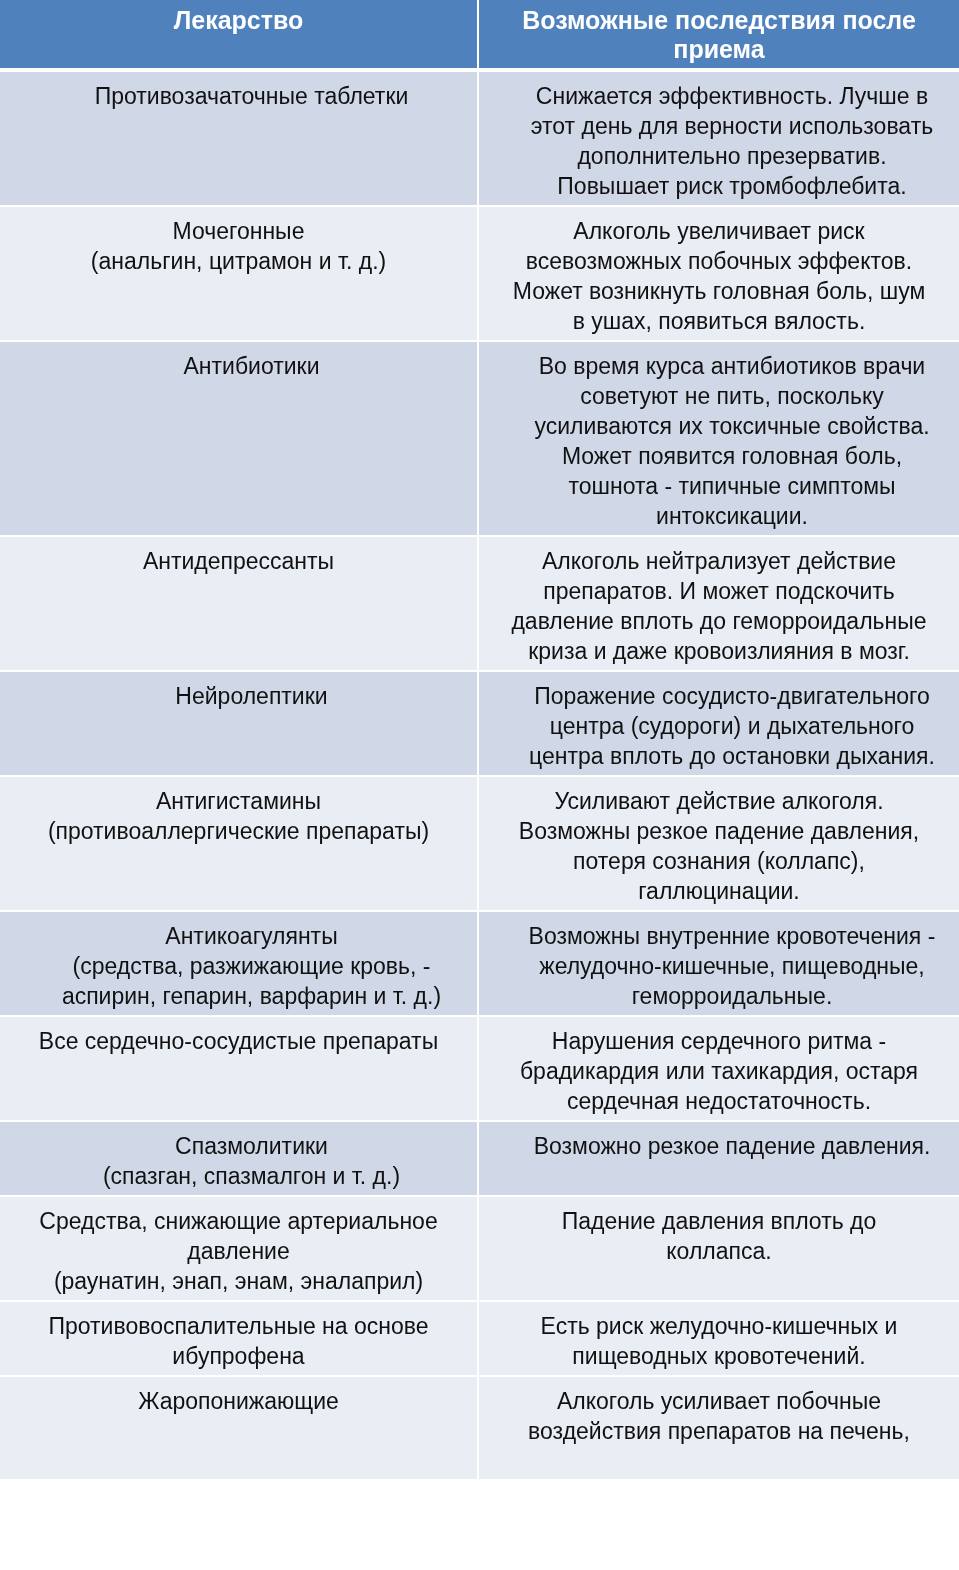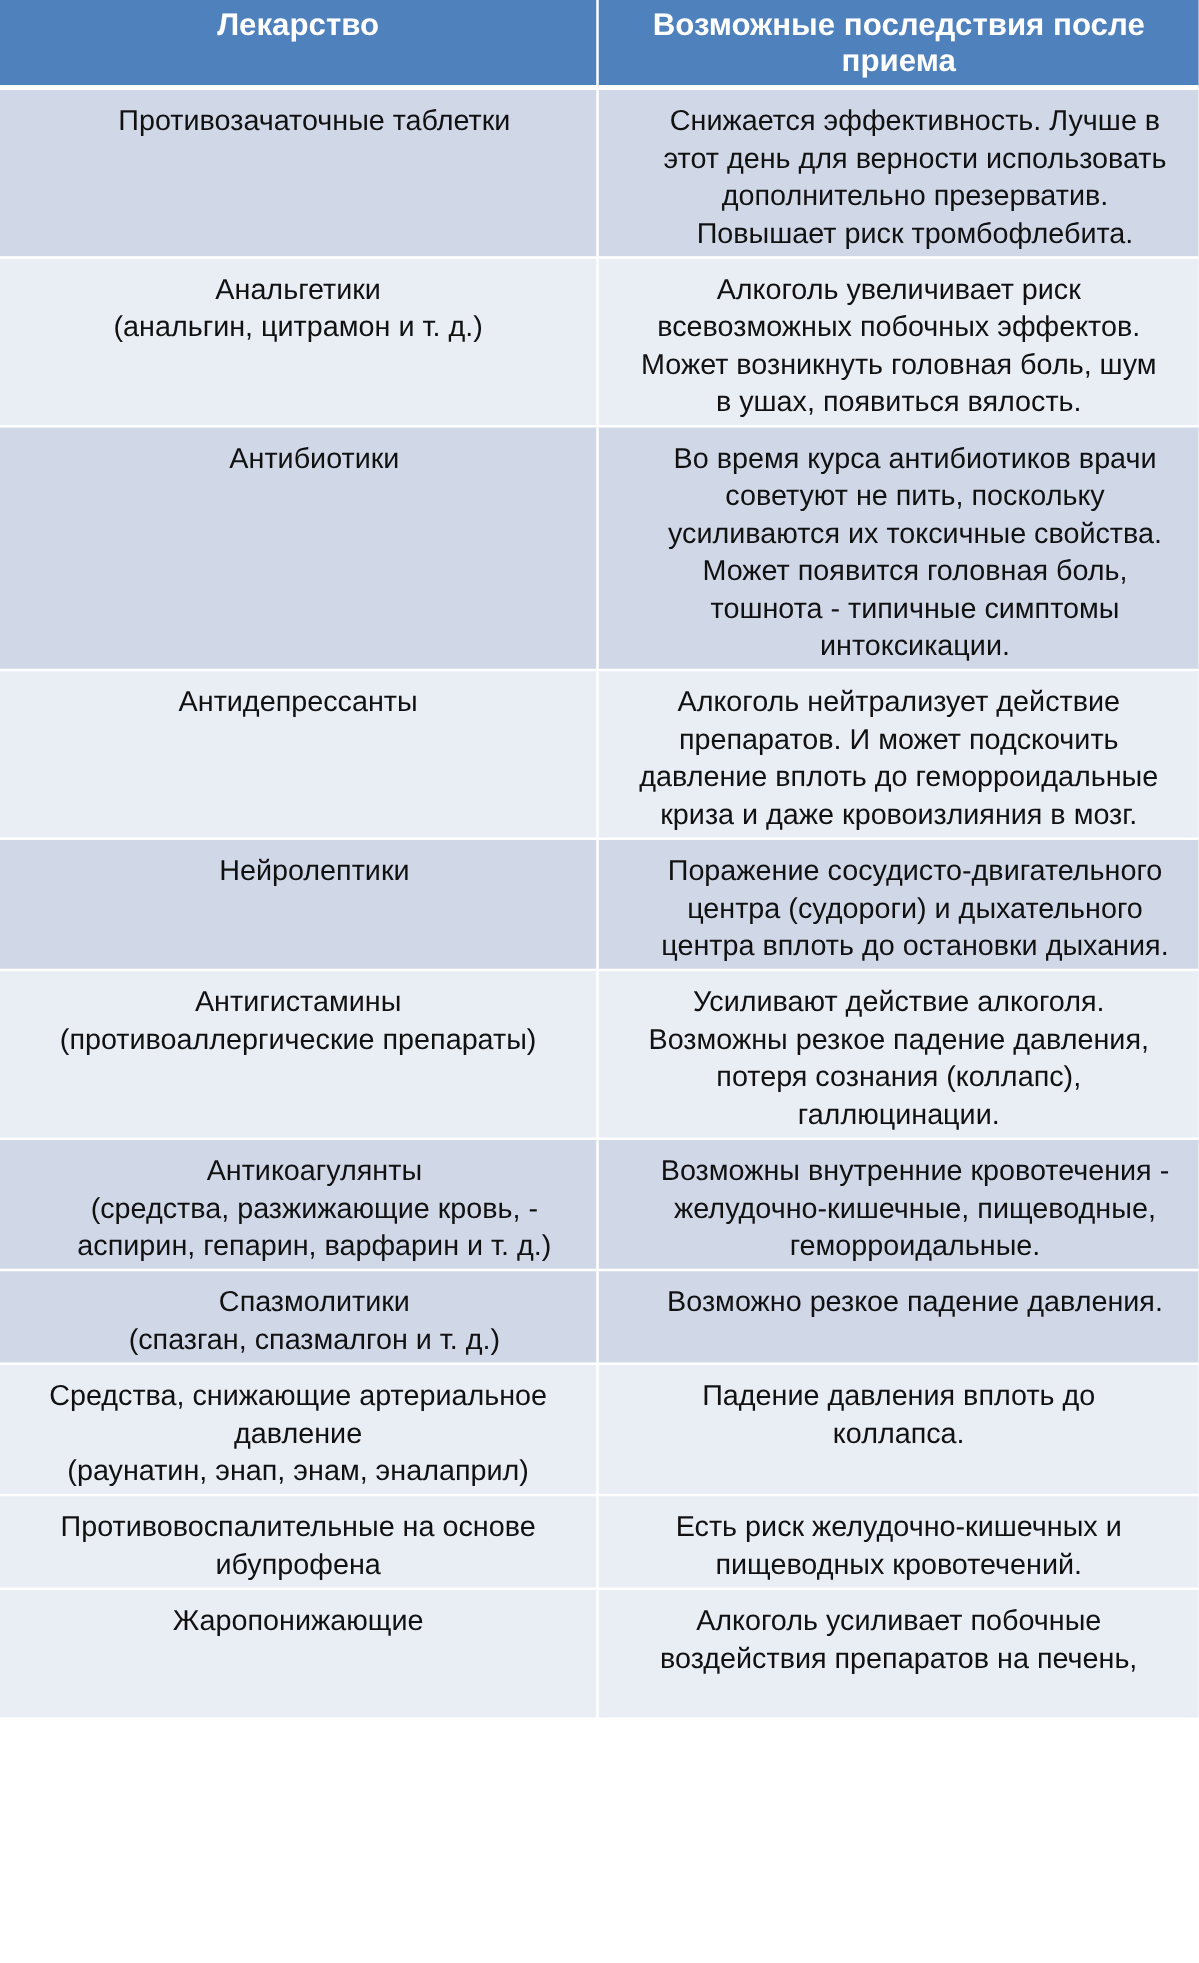--- a/index.html
+++ b/index.html
@@ -36,21 +36,21 @@
         </td>
         <td>
           <span class="line">Снижается эффективность. Лучше в</span>
           <span class="line">этот день для верности использовать</span>
           <span class="line">дополнительно презерватив.</span>
           <span class="line">Повышает риск тромбофлебита.</span>
         </td>
       </tr>
       <tr class="even" style="height: 132px;">
         <td>
-          <span class="line">Анальгетики</span>
+          <span class="line">Мочегонные</span>
           <span class="line">(анальгин, цитрамон и т. д.)</span>
         </td>
         <td>
           <span class="line">Алкоголь увеличивает риск</span>
           <span class="line">всевозможных побочных эффектов.</span>
           <span class="line">Может возникнуть головная боль, шум</span>
           <span class="line">в ушах, появиться вялость.</span>
         </td>
       </tr>
       <tr class="odd" style="height: 190px;">
@@ -104,20 +104,30 @@
           <span class="line">Антикоагулянты</span>
           <span class="line">(средства, разжижающие кровь, -</span>
           <span class="line">аспирин, гепарин, варфарин и т. д.)</span>
         </td>
         <td>
           <span class="line">Возможны внутренние кровотечения -</span>
           <span class="line">желудочно-кишечные, пищеводные,</span>
           <span class="line">геморроидальные.</span>
         </td>
       </tr>
+      <tr class="even" style="height: 100px;">
+        <td>
+          <span class="line">Все сердечно-сосудистые препараты</span>
+        </td>
+        <td>
+          <span class="line">Нарушения сердечного ритма -</span>
+          <span class="line">брадикардия или тахикардия, остаря</span>
+          <span class="line">сердечная недостаточность.</span>
+        </td>
+      </tr>
       <tr class="odd" style="height: 70px;">
         <td>
           <span class="line">Спазмолитики</span>
           <span class="line">(спазган, спазмалгон и т. д.)</span>
         </td>
         <td>
           <span class="line">Возможно резкое падение давления.</span>
         </td>
       </tr>
       <tr class="even" style="height: 101px; margin-top: 29px;">

